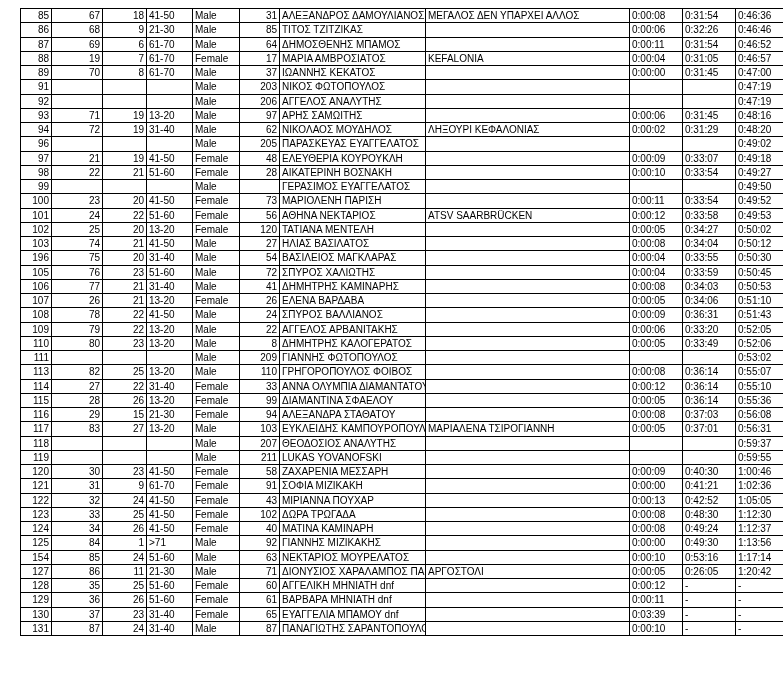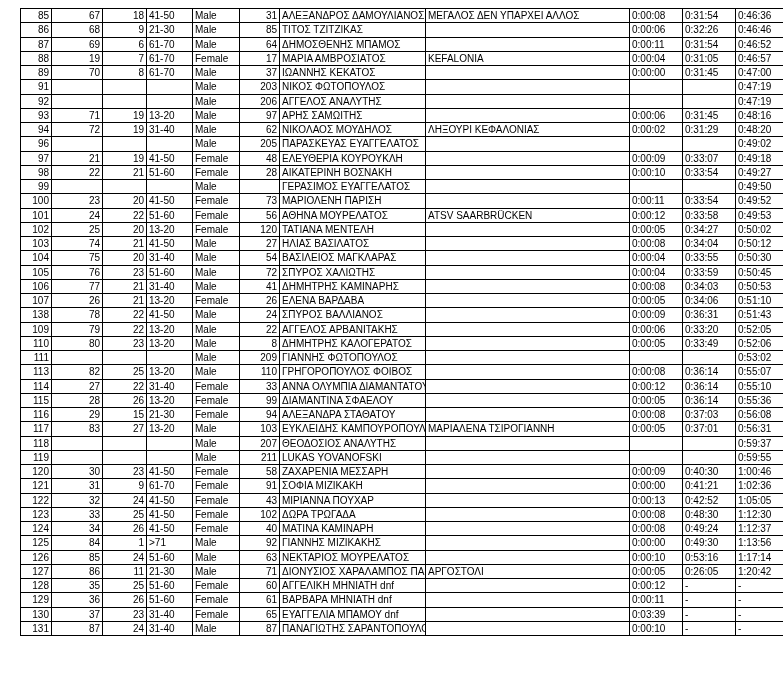--- a/index.html
+++ b/index.html
@@ -264,21 +264,21 @@
           <td>0:33:54</td>
           <td>0:49:52</td>
         </tr>
         <tr>
           <td>101</td>
           <td>24</td>
           <td>22</td>
           <td>51-60</td>
           <td>Female</td>
           <td>56</td>
-          <td>ΑΘΗΝΑ ΜΟΥΡΕΛΑΤΟΣ</td>
+          <td>ΑΘΗΝΑ ΝΕΚΤΑΡΙΟΣ</td>
           <td>ATSV SAARBRÜCKEN</td>
           <td>0:00:12</td>
           <td>0:33:58</td>
           <td>0:49:53</td>
         </tr>
         <tr>
           <td>102</td>
           <td>25</td>
           <td>20</td>
           <td>13-20</td>
@@ -297,21 +297,21 @@
           <td>41-50</td>
           <td>Male</td>
           <td>27</td>
           <td>ΗΛΙΑΣ ΒΑΣΙΛΑΤΟΣ</td>
           <td></td>
           <td>0:00:08</td>
           <td>0:34:04</td>
           <td>0:50:12</td>
         </tr>
         <tr>
-          <td>104</td>
+          <td>196</td>
           <td>75</td>
           <td>20</td>
           <td>31-40</td>
           <td>Male</td>
           <td>54</td>
           <td>ΒΑΣΙΛΕΙΟΣ ΜΑΓΚΛΑΡΑΣ</td>
           <td></td>
           <td>0:00:04</td>
           <td>0:33:55</td>
           <td>0:50:30</td>
@@ -349,21 +349,21 @@
           <td>13-20</td>
           <td>Female</td>
           <td>26</td>
           <td>ΕΛΕΝΑ ΒΑΡΔΑΒΑ</td>
           <td></td>
           <td>0:00:05</td>
           <td>0:34:06</td>
           <td>0:51:10</td>
         </tr>
         <tr>
-          <td>138</td>
+          <td>108</td>
           <td>78</td>
           <td>22</td>
           <td>41-50</td>
           <td>Male</td>
           <td>24</td>
           <td>ΣΠΥΡΟΣ ΒΑΛΛΙΑΝΟΣ</td>
           <td></td>
           <td>0:00:09</td>
           <td>0:36:31</td>
           <td>0:51:43</td>
@@ -570,21 +570,21 @@
           <td>&gt;71</td>
           <td>Male</td>
           <td>92</td>
           <td>ΓΙΑΝΝΗΣ ΜΙΖΙΚΑΚΗΣ</td>
           <td></td>
           <td>0:00:00</td>
           <td>0:49:30</td>
           <td>1:13:56</td>
         </tr>
         <tr>
-          <td>126</td>
+          <td>154</td>
           <td>85</td>
           <td>24</td>
           <td>51-60</td>
           <td>Male</td>
           <td>63</td>
           <td>ΝΕΚΤΑΡΙΟΣ ΜΟΥΡΕΛΑΤΟΣ</td>
           <td></td>
           <td>0:00:10</td>
           <td>0:53:16</td>
           <td>1:17:14</td>

